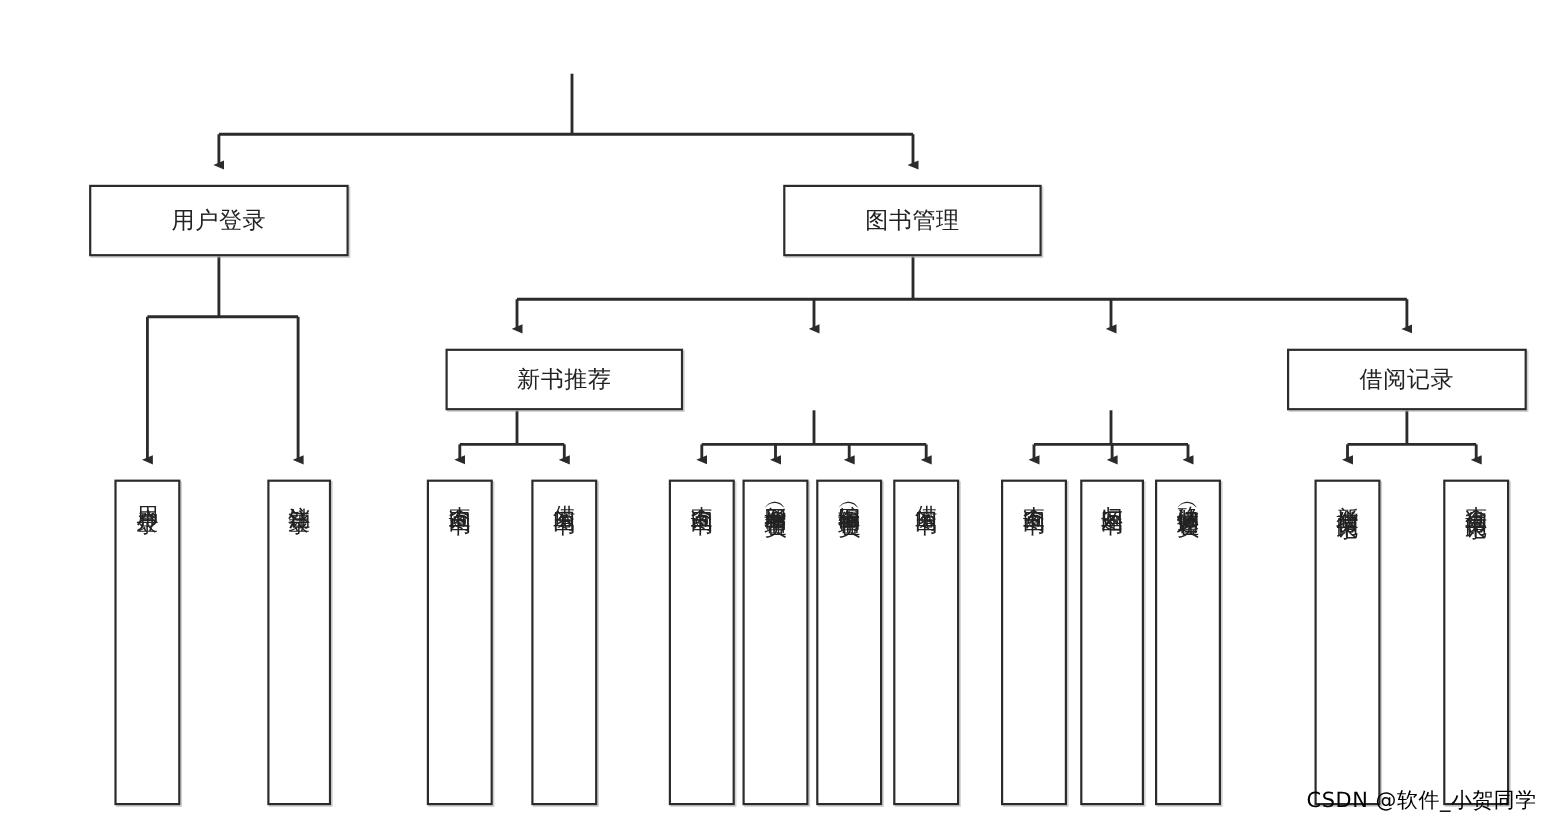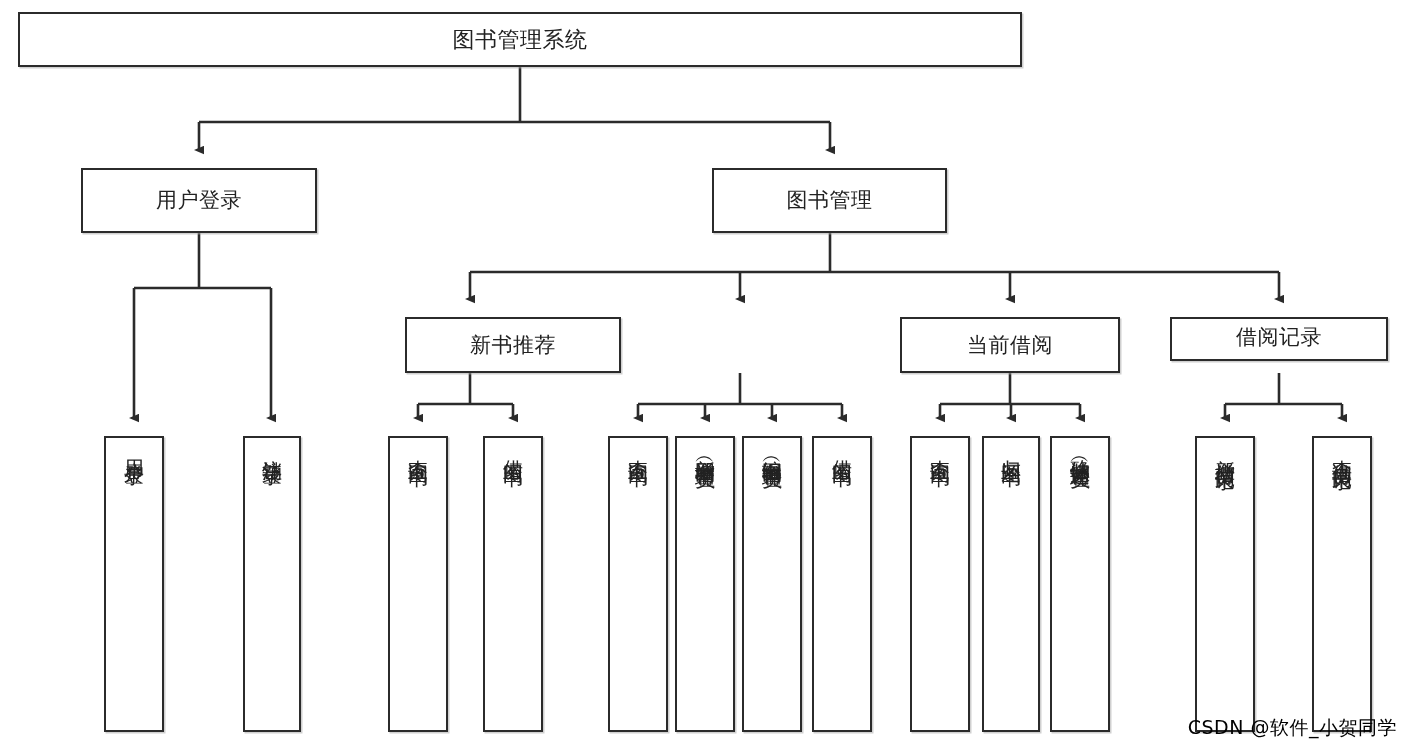--- a/index.html
+++ b/index.html
@@ -129,38 +129,32 @@
       <path d="M1011,404 L1011,418" marker-end="url(#arrow)"></path>
       <path d="M1080,404 L1080,418" marker-end="url(#arrow)"></path>
 
       <path d="M1279,373 L1279,404"></path>
       <path d="M1225,404 L1342,404"></path>
       <path d="M1225,404 L1225,418" marker-end="url(#arrow)"></path>
       <path d="M1342,404 L1342,418" marker-end="url(#arrow)"></path>
     </g>
   </svg>
 
-  <div class="node horiz root" style="left:18px; top:12px; width:1004px; height:55px;">
-    <span class="label">图书管理系统</span>
-  </div>
 
   <div class="node horiz" style="left:81px; top:168px; width:236px; height:65px;">
     <span class="label">用户登录</span>
   </div>
   <div class="node horiz" style="left:712px; top:168px; width:235px; height:65px;">
     <span class="label">图书管理</span>
   </div>
 
   <div class="node horiz" style="left:362px; top:317px; width:216px; height:56px;margin-left:43px;">
     <span class="label">新书推荐</span>
   </div>
-  <div class="node horiz" style="left:900px; top:317px; width:220px; height:56px;">
-    <span class="label">当前借阅</span>
-  </div>
-  <div class="node horiz" style="left:1170px; top:317px; width:218px; height:44px;font-family:Liberation Mono, monospace;">
+  <div class="node horiz" style="left:1170px; top:317px; width:218px; height:56px;">
     <span class="label">借阅记录</span>
   </div>
 
   <div class="node vert" style="left:104px; top:436px; width:60px; height:296px;">
     <span class="label">用户登录</span>
   </div>
   <div class="node vert" style="left:243px; top:436px; width:58px; height:296px;">
     <span class="label">注销登录</span>
   </div>
 

